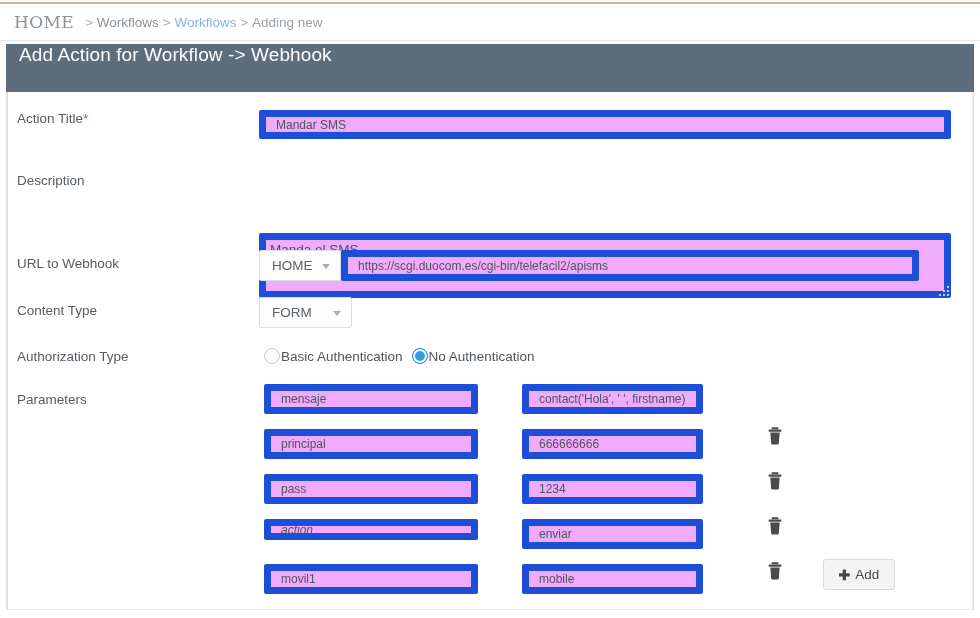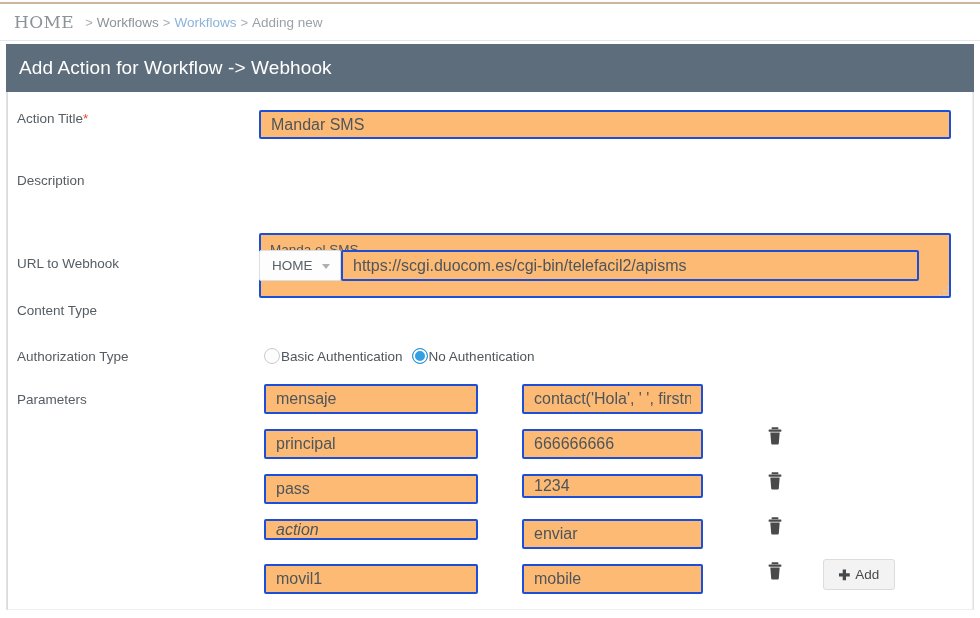--- a/index.html
+++ b/index.html
@@ -63,21 +63,21 @@
     position: absolute; left: 6px; top: 44px;
     width: 968px; height: 566px;
     background: #ffffff;
     border: 1px solid #dfe3e6;
     border-top: none;
   }
   .panel-header {
     position: absolute; left: 6px; top: 44px;
     width: 968px; height: 48px;
     background: #5d6d7b;
-    display: flex; align-items: center;
+    display: flex; 
     padding-left: 13px;
   }
   .panel-title {
     color: #ffffff;
     font-size: 19px;
     font-weight: 400;
     letter-spacing: 0.1px;
   }
 
   
@@ -99,25 +99,25 @@
     left: 9px;
     font-size: 13.5px;
     color: #555c62;
     white-space: nowrap;
   }
   .req { color: #e8483a; }
 
   
   .txt {
     position: absolute;
-    background: #fdba74;
-    border: 2px solid #1d4ed8;
+    background: #f0abfc;
+    border: 7px solid #1d4ed8;
     border-radius: 2px;
     font-family: "Liberation Sans", sans-serif;
-    font-size: 16px;
+    font-size: 12px;
     color: #4e555b;
     padding: 0 10px;
     outline: none;
   }
 
   textarea.txt {
     padding: 8px 10px;
     line-height: 1.35;
     resize: none;
     overflow: hidden;
@@ -295,20 +295,24 @@
       <span class="label" style="top:17px;">URL to Webhook</span>
       <div class="sel" style="left:251px;top:11px;width:82px;height:31px;">
         <span>HOME</span>
         <span class="caret"></span>
       </div>
       <input class="txt" type="text" style="left: 333px; top: 11px; width: 578px; height: 31px;" value="https://scgi.duocom.es/cgi-bin/telefacil2/apisms">
     </div>
 
     <div class="row" style="top:194px;height:46px;">
       <span class="label" style="top:17px;">Content Type</span>
+      <div class="sel" style="left:251px;top:11px;width:93px;height:31px;">
+        <span>FORM</span>
+        <span class="caret"></span>
+      </div>
     </div>
 
     <div class="row" style="top:240px;height:46px;">
       <span class="label" style="top:17px;">Authorization Type</span>
       <div class="radio-group" style="left:256px;top:12px;height:24px;">
         <div class="radio-item">
           <span class="radio-dot"></span>
           <span class="radio-label">Basic Authentication</span>
         </div>
         <div class="radio-item">
@@ -328,21 +332,21 @@
       <input class="txt" type="text" style="left: 514px; top: 51px; width: 181px; height: 30px;" value="666666666">
       <span class="trash" style="left:758px;top:48px;">
         <svg width="18" height="20" viewBox="0 0 18 20" aria-hidden="true">
           <rect x="5.6" y="1.2" width="6.8" height="2.1" rx="0.5" fill="#4a4a4a"></rect>
           <rect x="2.6" y="3.6" width="12.8" height="2.1" rx="0.6" fill="#4a4a4a"></rect>
           <path d="M4.3 6.4 h9.4 l-0.9 11.2 a1.1 1.1 0 0 1 -1.1 1 h-5.4 a1.1 1.1 0 0 1 -1.1 -1 z" fill="#4a4a4a"></path>
         </svg>
       </span>
 
       <input class="txt" type="text" style="left: 256px; top: 96px; width: 214px; height: 30px;" value="pass">
-      <input class="txt" type="text" style="left: 514px; top: 96px; width: 181px; height: 24px;" value="1234">
+      <input class="txt" type="text" style="left: 514px; top: 96px; width: 181px; height: 30px;" value="1234">
       <span class="trash" style="left:758px;top:93px;">
         <svg width="18" height="20" viewBox="0 0 18 20" aria-hidden="true">
           <rect x="5.6" y="1.2" width="6.8" height="2.1" rx="0.5" fill="#4a4a4a"></rect>
           <rect x="2.6" y="3.6" width="12.8" height="2.1" rx="0.6" fill="#4a4a4a"></rect>
           <path d="M4.3 6.4 h9.4 l-0.9 11.2 a1.1 1.1 0 0 1 -1.1 1 h-5.4 a1.1 1.1 0 0 1 -1.1 -1 z" fill="#4a4a4a"></path>
         </svg>
       </span>
 
       <input class="txt" type="text" style="left: 256px; top: 141px; width: 214px; height: 21px; font-style: italic;" value="action">
       <input class="txt" type="text" style="left: 514px; top: 141px; width: 181px; height: 30px;" value="enviar">

